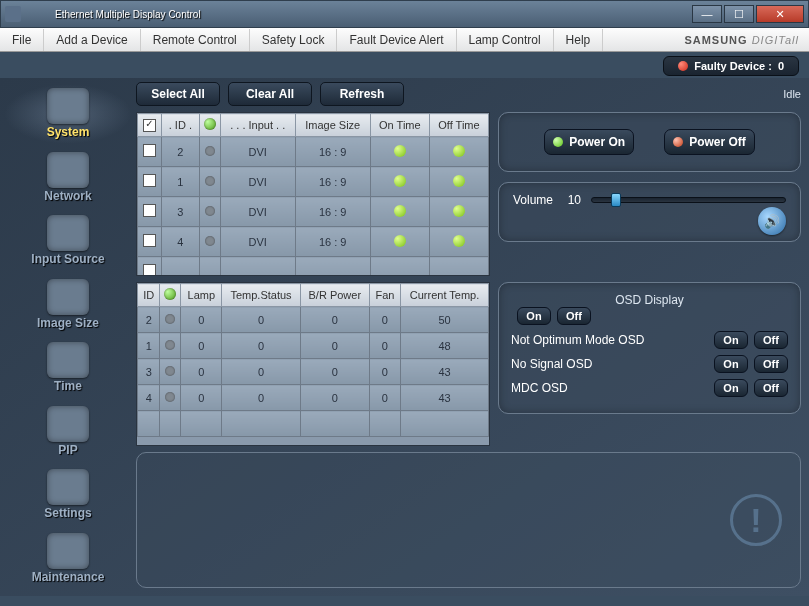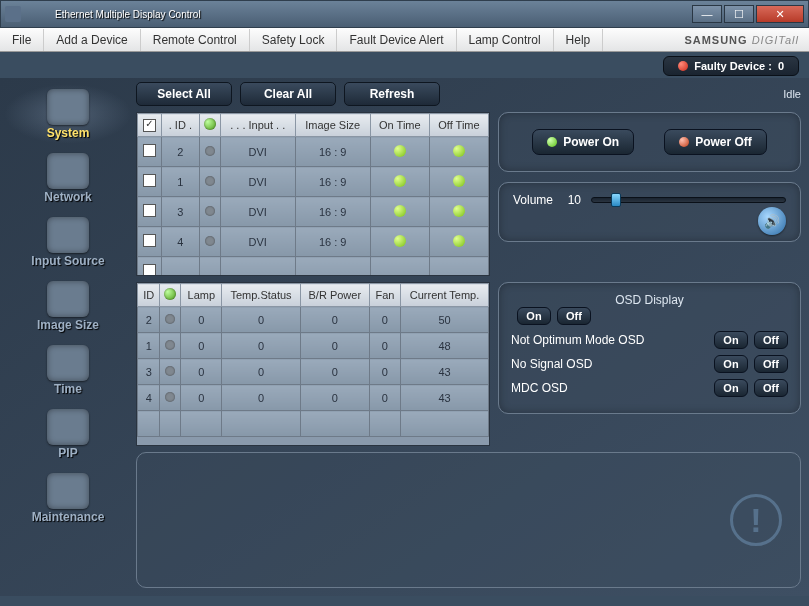--- a/index.html
+++ b/index.html
@@ -39,39 +39,39 @@
   .ic-input { background: linear-gradient(#e8e8e8,#bbb);}
   .ic-image { background: linear-gradient(#4fa8e8,#1a5a9a);}
   .ic-time { background: radial-gradient(circle at 35% 35%, #a8c4e0, #1a3a5a);}
   .ic-pip { background: linear-gradient(#6aa8e8,#2a5a9a);}
   .ic-settings { background: linear-gradient(#d0d8e0,#8a98a8);}
   .ic-maint { background: linear-gradient(#d8c8a0,#a08a5a);}
   
   
   .content { flex:1; display:flex; flex-direction:column; gap:6px;}
   .toprow { display:flex; gap:8px; align-items:center;}
-  .pillbtn { background: linear-gradient(#3a4a5d,#1e2a38); border:1px solid #0e1620; color:#fff; font-size:12px; font-weight:bold; padding:4px 0; width:96px; border-radius:5px; cursor:pointer; text-align:center;}
+  .pillbtn { background: linear-gradient(#3a4a5d,#1e2a38); border:1px solid #0e1620; color:#fff; font-size:12px; font-weight:bold; padding:4px 0; width:84px; border-radius:5px; cursor:pointer; text-align:center;}
   .idle { margin-left:auto; color:#dde6f0; font-size:11px;}
   
   .midrow { display:flex; gap:8px; }
   .tablewrap { width: 354px; height:164px; background:#8a9aac; border:1px solid #2a3440; overflow:auto;}
   table { border-collapse: collapse; width:100%; font-size:11px; color:#333;}
   th { background: linear-gradient(#e8ecf0,#c8d0da); border:1px solid #8a96a4; padding:4px 4px; font-weight:normal; height:18px; white-space:nowrap;}
   td { border:1px solid #6e7a88; background: linear-gradient(#9aaabb,#8798a9); padding:0 4px; height:30px; text-align:center; color:#2a3340;}
   td.chk { width:24px;}
   .chkbox { width:13px; height:13px; background:#fff; border:1px solid #555; display:inline-block;}
   .chkbox.on::after { content:"✓"; font-size:10px; position:relative; top:-3px; color:#333;}
   .pdot { width:10px;height:10px;border-radius:50%; background:#808890; display:inline-block; box-shadow: inset 0 0 2px rgba(0,0,0,.5);}
   .gdot { width:12px;height:12px;border-radius:50%; background: radial-gradient(circle at 30% 30%, #e0ff90, #7ac014); display:inline-block;}
   th .pdot { background: radial-gradient(circle at 30% 30%, #c0ffa0, #4a9a14); width:12px;height:12px;}
   
   .rightcol { flex:1; display:flex; flex-direction:column; gap:10px;}
   .panel { border:1px solid #6a7a8c; border-radius:10px; background: rgba(60,75,92,.4); padding:10px 12px; box-shadow: inset 0 0 8px rgba(0,0,0,.3);}
   .powerrow { display:flex; gap:30px; justify-content:center; padding:6px 0;}
-  .powbtn { background: linear-gradient(#3a4a5d,#1a2632); border:1px solid #0a1220; border-radius:7px; color:#fff; font-size:12px; font-weight:bold; padding:5px 14px; cursor:pointer; display:flex; align-items:center; gap:6px;}
+  .powbtn { background: linear-gradient(#3a4a5d,#1a2632); border:1px solid #0a1220; border-radius:7px; color:#fff; font-size:12px; font-weight:bold; padding:5px 8px; cursor:pointer; display:flex; align-items:center; gap:6px;}
   .led-g { width:10px;height:10px;border-radius:50%; background: radial-gradient(circle at 30% 30%, #d0ffb0, #5ac014);}
   .led-r { width:10px;height:10px;border-radius:50%; background: radial-gradient(circle at 30% 30%, #ffc0b0, #c03a14);}
   
   .volrow { display:flex; align-items:center; gap:10px; color:#fff; font-size:12px;}
   .slider { flex:1; height:14px; position:relative;}
   .slider .track { position:absolute; top:4px; left:0; right:0; height:6px; background: linear-gradient(#1a2430,#2a3440); border:1px solid #0a1018; border-radius:3px;}
   .slider .thumb { position:absolute; top:0; width:10px; height:14px; background: linear-gradient(#88d8ff,#2a8ac4); border:1px solid #0a3a5a; border-radius:2px;}
   .spk { width:28px;height:28px;border-radius:50%; background: radial-gradient(circle at 35% 35%, #a8d8ff, #2a6aa4); margin-left:auto; box-shadow:0 1px 2px rgba(0,0,0,.5); cursor:pointer; display:flex;align-items:center;justify-content:center;color:#fff;font-size:13px;}
   
   .midrow2 { display:flex; gap:8px;}
@@ -136,20 +136,24 @@
         <div class="ic ic-image"></div>
         <div class="lbl">Image Size</div>
       </div>
       <div class="sidebtn">
         <div class="ic ic-time"></div>
         <div class="lbl">Time</div>
       </div>
       <div class="sidebtn">
         <div class="ic ic-pip"></div>
         <div class="lbl">PIP</div>
+      </div>
+      <div class="sidebtn">
+        <div class="ic ic-settings"></div>
+        <div class="lbl">Settings</div>
       </div>
       <div class="sidebtn">
         <div class="ic ic-maint"></div>
         <div class="lbl">Maintenance</div>
       </div>
     </div>
 
   <div class="content">
     <div class="toprow">
       <div class="pillbtn">Select All</div>

